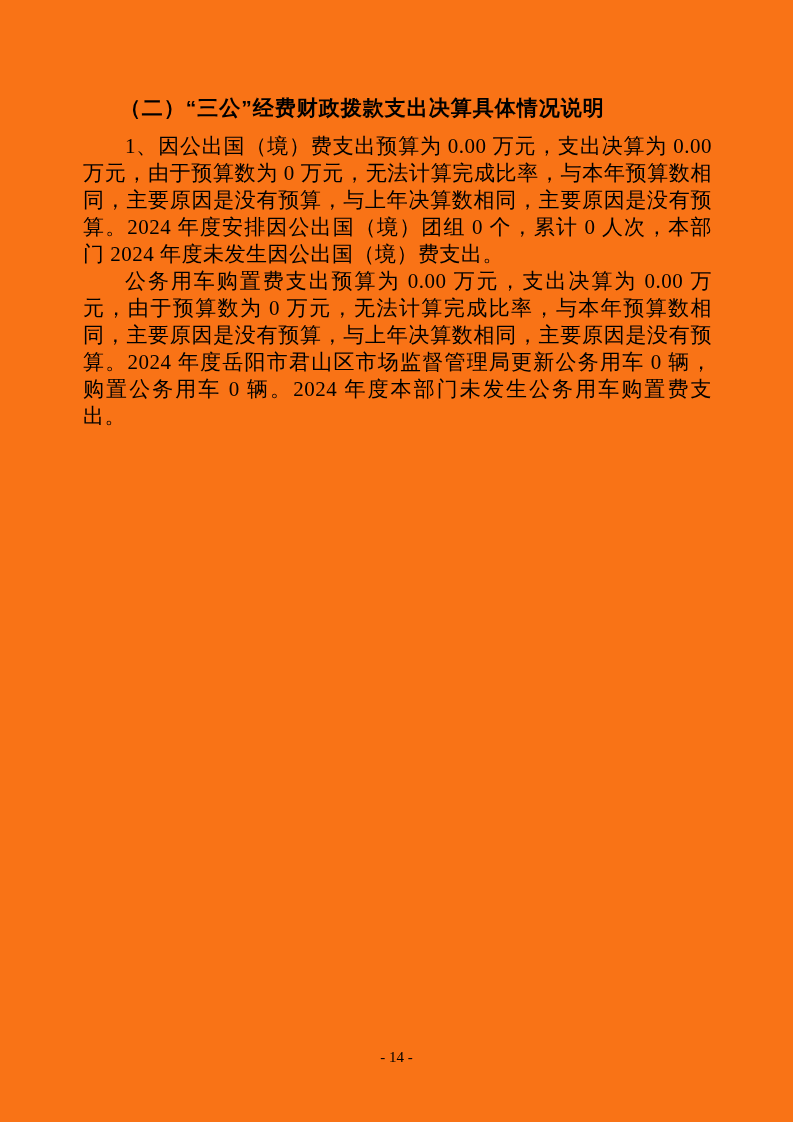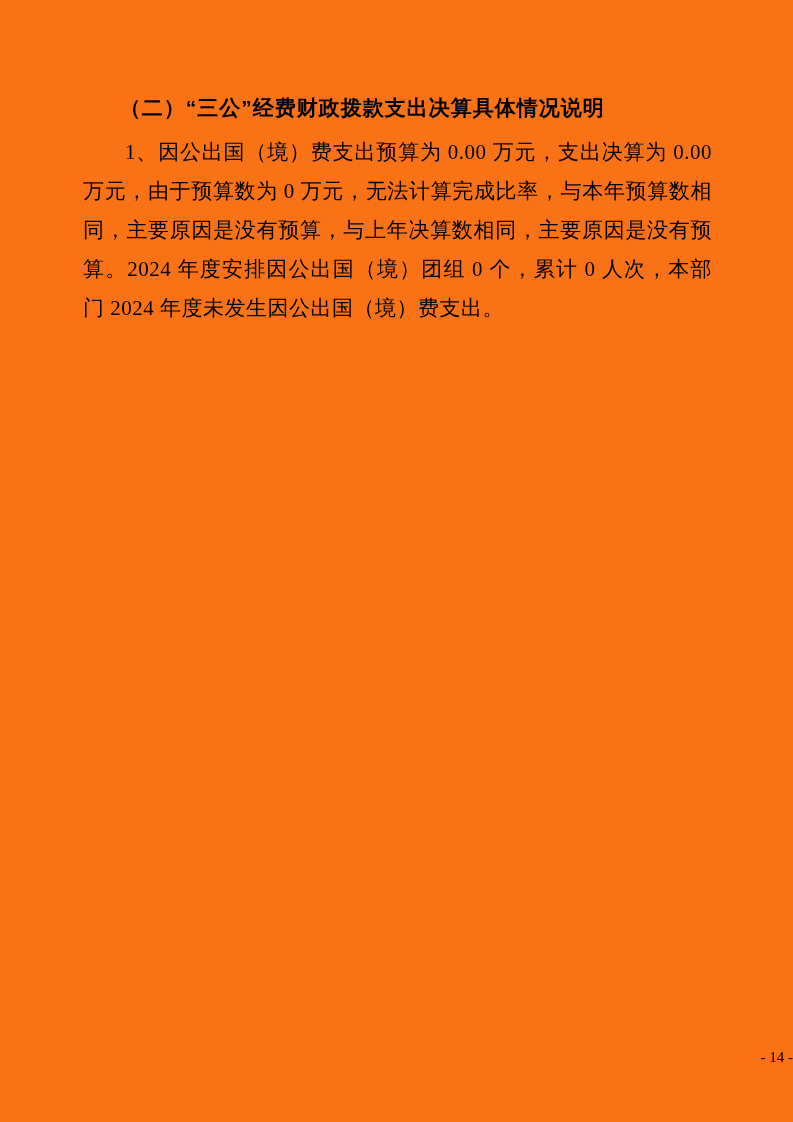--- a/index.html
+++ b/index.html
@@ -28,40 +28,41 @@
     font-weight: 700;
     font-size: 21px;
     line-height: 44px;
     text-indent: 1.75em;
     letter-spacing: 1px;
     margin: 0 0 3px 0;
     white-space: nowrap;
   }
   .para {
     font-size: 21px;
-    line-height: 39px;
+    line-height: 27px;
     text-indent: 2em;
     text-align: justify;
     text-justify: inter-ideograph;
     letter-spacing: 0.5px;
     margin: 0;
   }
   .footer {
     position: absolute;
     left: 0;
     right: 0;
     bottom: 56px;
-    text-align: right;
+    text-align: center;
     font-size: 15px;
     line-height: 18px;
     color: #000000;
   }
 </style>
 </head>
 <body>
 
 <div class="page">
   <div class="content">
     <h2 class="heading">（二）“三公”经费财政拨款支出决算具体情况说明</h2>
     <p class="para">1、因公出国（境）费支出预算为 0.00 万元，支出决算为 0.00 万元，由于预算数为 0 万元，无法计算完成比率，与本年预算数相同，主要原因是没有预算，与上年决算数相同，主要原因是没有预算。2024 年度安排因公出国（境）团组 0 个，累计 0 人次，本部门 2024 年度未发生因公出国（境）费支出。</p>
+    <p class="para">公务用车购置费支出预算为 0.00 万元，支出决算为 0.00 万元，由于预算数为 0 万元，无法计算完成比率，与本年预算数相同，主要原因是没有预算，与上年决算数相同，主要原因是没有预算。2024 年度岳阳市君山区市场监督管理局更新公务用车 0 辆，购置公务用车 0 辆。2024 年度本部门未发生公务用车购置费支出。</p>
   </div>
   <div class="footer">- 14 -</div>
 </div>
 
 </body></html>

